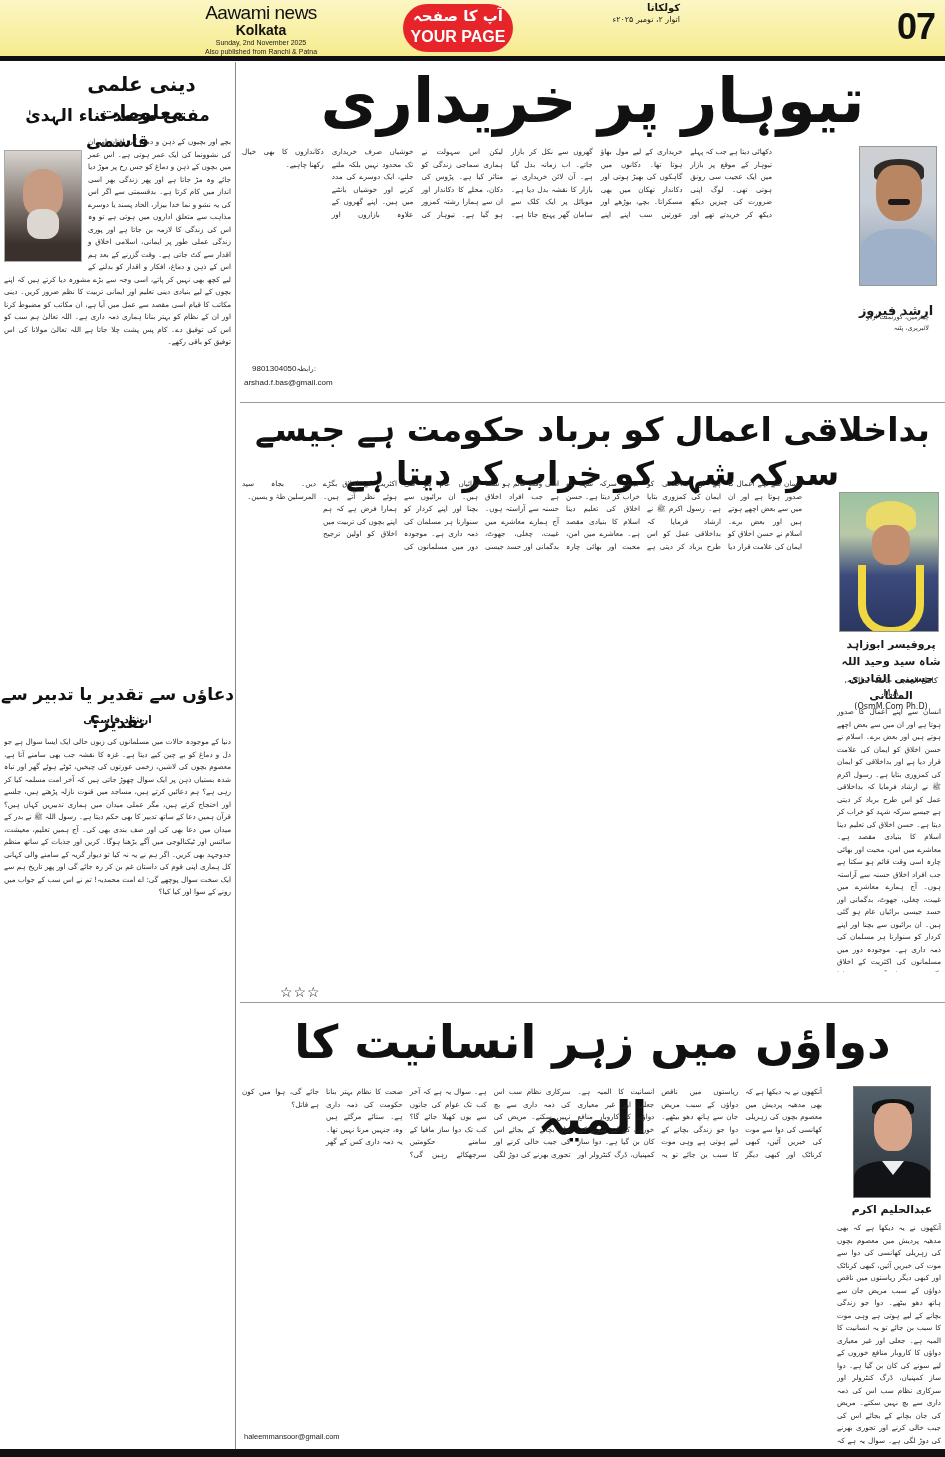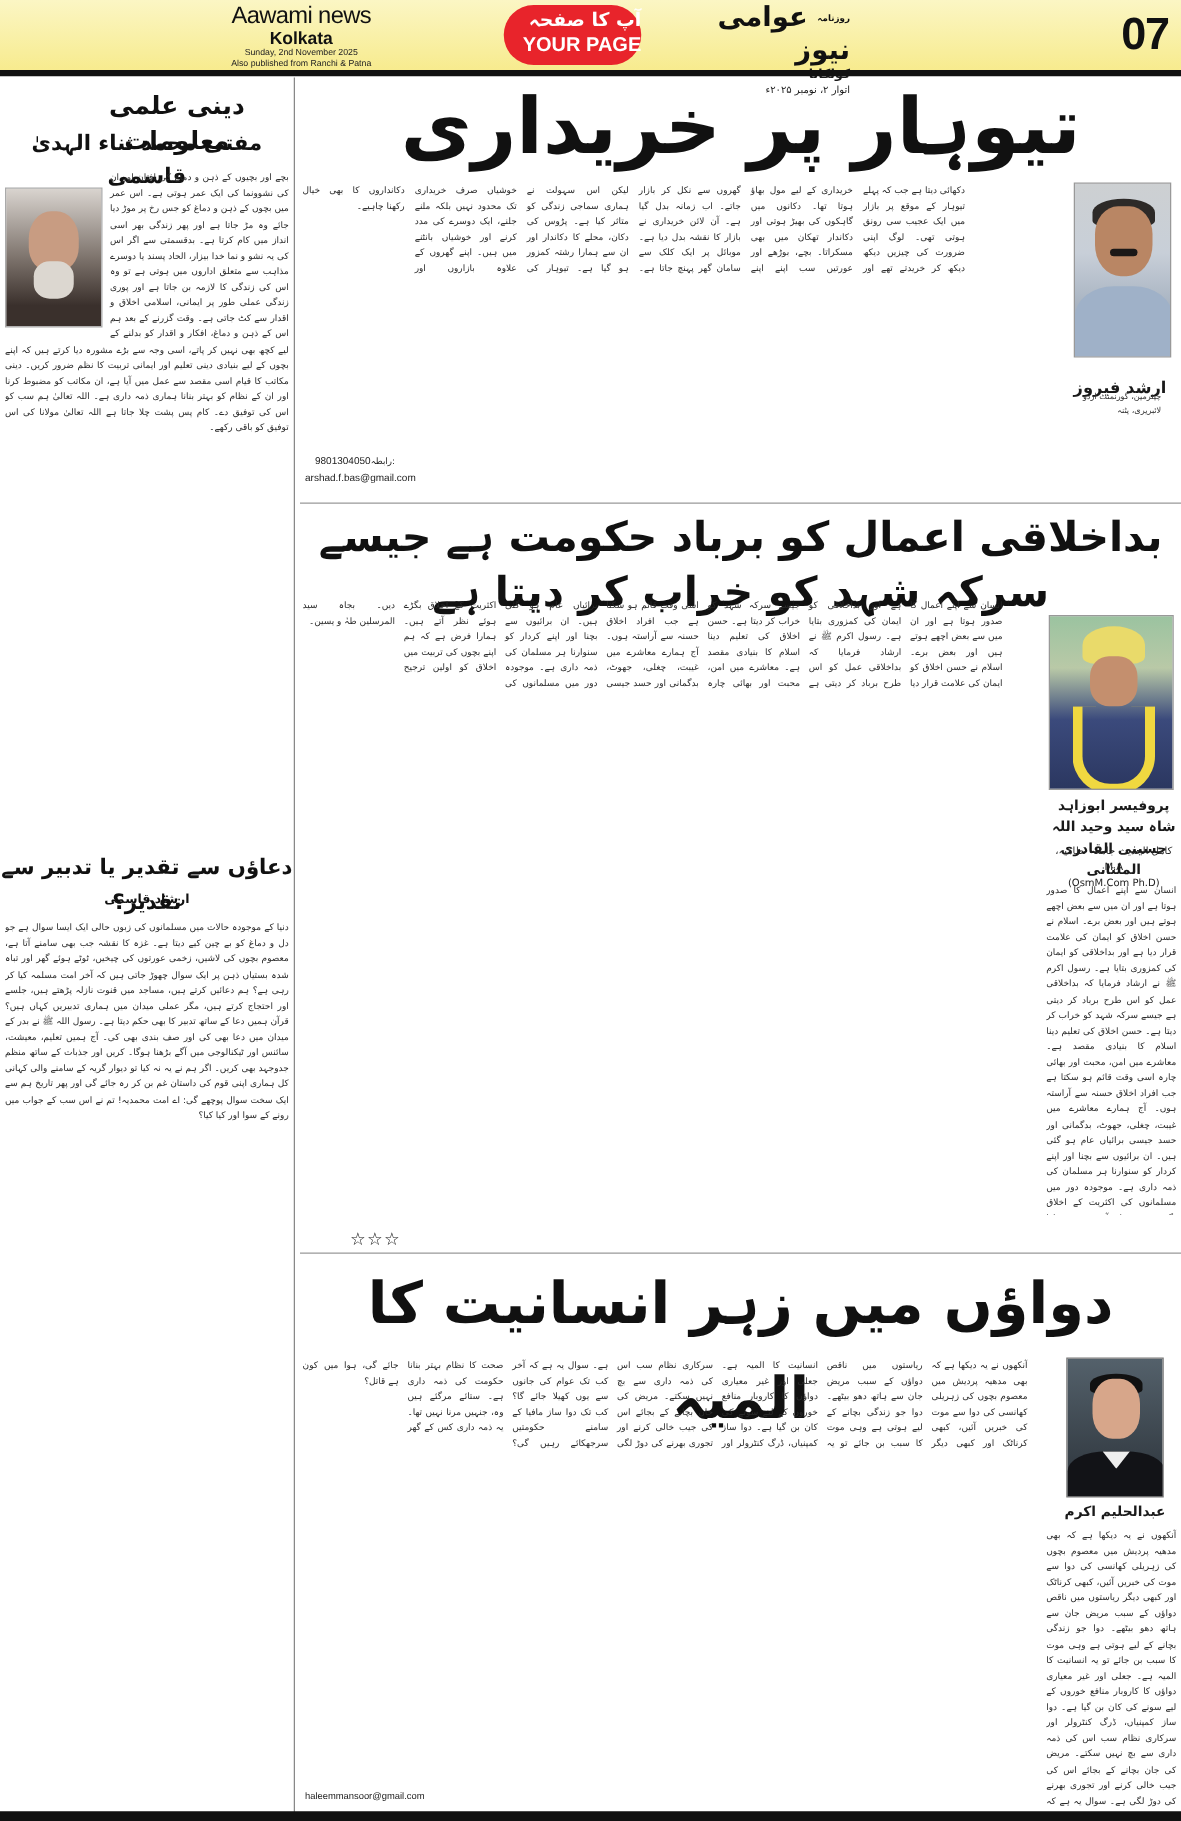--- a/index.html
+++ b/index.html
@@ -5,28 +5,28 @@
   * { box-sizing: border-box; margin: 0; padding: 0; }
   html, body { width: 945px; height: 1457px; background: #ffffff; overflow: hidden; }
   body { font-family: "DejaVu Sans", sans-serif; color: #1a1a1a; position: relative; }
 
   
   .masthead {
     position: absolute; left: 0; top: 0; width: 945px; height: 56px;
     background: linear-gradient(to bottom, #fbf6c4 0%, #f7eb8e 100%);
   }
   .masthead-rule { position: absolute; left: 0; top: 56px; width: 945px; height: 5px; background: #111; }
-  .en-brand { position: absolute; left: 136px; top: 2px; width: 210px; text-align: center; }
+  .en-brand { position: absolute; left: 156px; top: 2px; width: 210px; text-align: center; }
   .en-title { font-family: "Liberation Sans", sans-serif; font-size: 19px; font-weight: normal; color: #111; line-height: 21px; letter-spacing: -0.5px; }
   .en-city { font-family: "Liberation Sans", sans-serif; font-size: 14px; font-weight: bold; color: #111; line-height: 15px; }
   .en-date, .en-also { font-family: "Liberation Sans", sans-serif; font-size: 7px; color: #222; line-height: 9px; }
   .pill {
     position: absolute; left: 203px; top: 4px; width: 110px; height: 48px;
     transform: translateX(200px);
-    background: #e8242b; border-radius: 24px; text-align: right; color: #fff;
+    background: #e8242b; border-radius: 24px; text-align: center; color: #fff;
   }
   .pill-ur { font-family: "DejaVu Sans", sans-serif; font-size: 15px; font-weight: bold; line-height: 24px; direction: rtl; }
   .pill-en { font-family: "Liberation Sans", sans-serif; font-size: 16px; font-weight: bold; line-height: 18px; }
   .ur-brand { position: absolute; left: 545px; top: 2px; width: 135px; text-align: right; direction: rtl; }
   .ur-brand-title { font-size: 22px; font-weight: bold; line-height: 26px; color: #111; }
   .ur-brand-tag { font-size: 7px; vertical-align: top; }
   .ur-brand-city { font-size: 10px; font-weight: bold; line-height: 12px; }
   .ur-brand-date { font-size: 8px; line-height: 12px; }
   .page-no { position: absolute; right: 10px; top: 6px; font-family: "Liberation Sans", sans-serif; font-size: 36px; font-weight: bold; color: #111; letter-spacing: -1px; }
 
@@ -96,21 +96,20 @@
     <div class="en-title">Aawami news</div>
     <div class="en-city">Kolkata</div>
     <div class="en-date">Sunday, 2nd November 2025</div>
     <div class="en-also">Also published from Ranchi &amp; Patna</div>
   </div>
   <div class="pill">
     <div class="pill-ur">آپ کا صفحہ</div>
     <div class="pill-en">YOUR PAGE</div>
   </div>
   <div class="ur-brand">
-    <div class="ur-brand-title"><span class="ur-brand-tag">روزنامہ</span> <span>عوامی نیوز</span></div>
     <div class="ur-brand-city">کولکاتا</div>
     <div class="ur-brand-date">اتوار ۲، نومبر ۲۰۲۵ء</div>
   </div>
   <div class="page-no">07</div>
 </header>
 <div class="masthead-rule"></div>
 
 <section class="left-col">
   <h2 class="heading-small lc-title">دینی علمی معلومات</h2>
   <h3 class="heading-small lc-author">مفتی محمد ثناء الہدیٰ قاسمی</h3>

